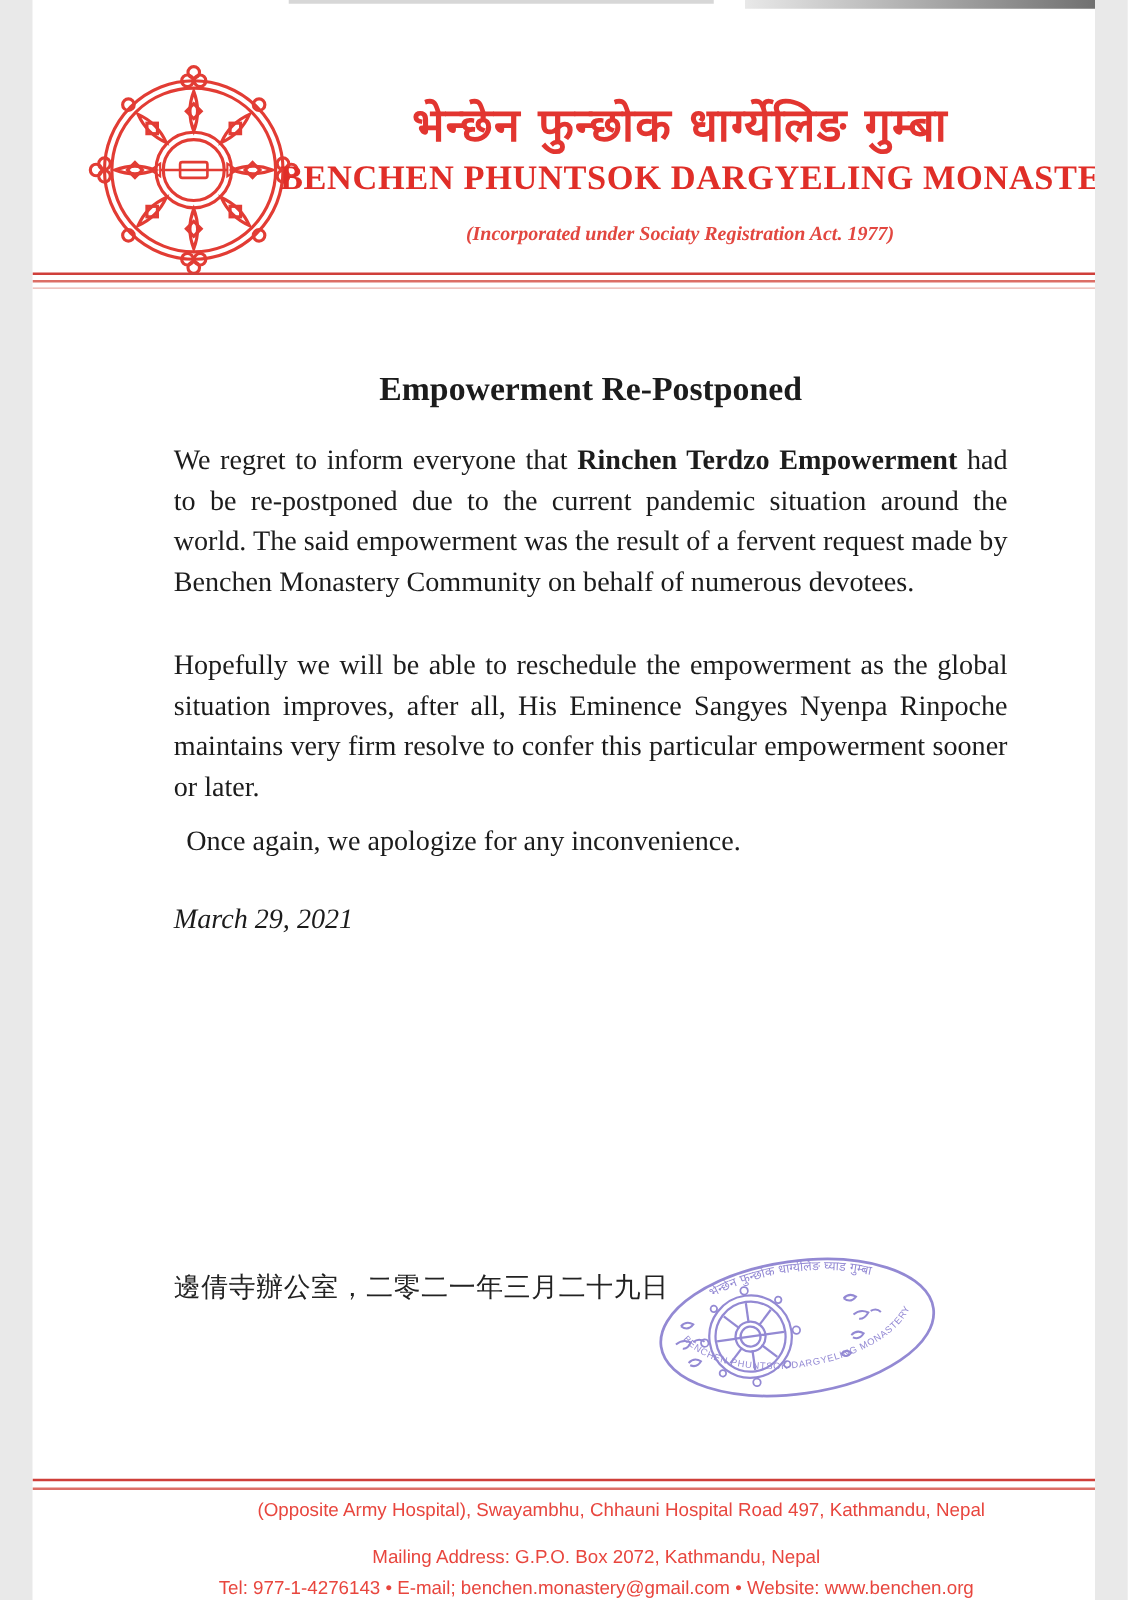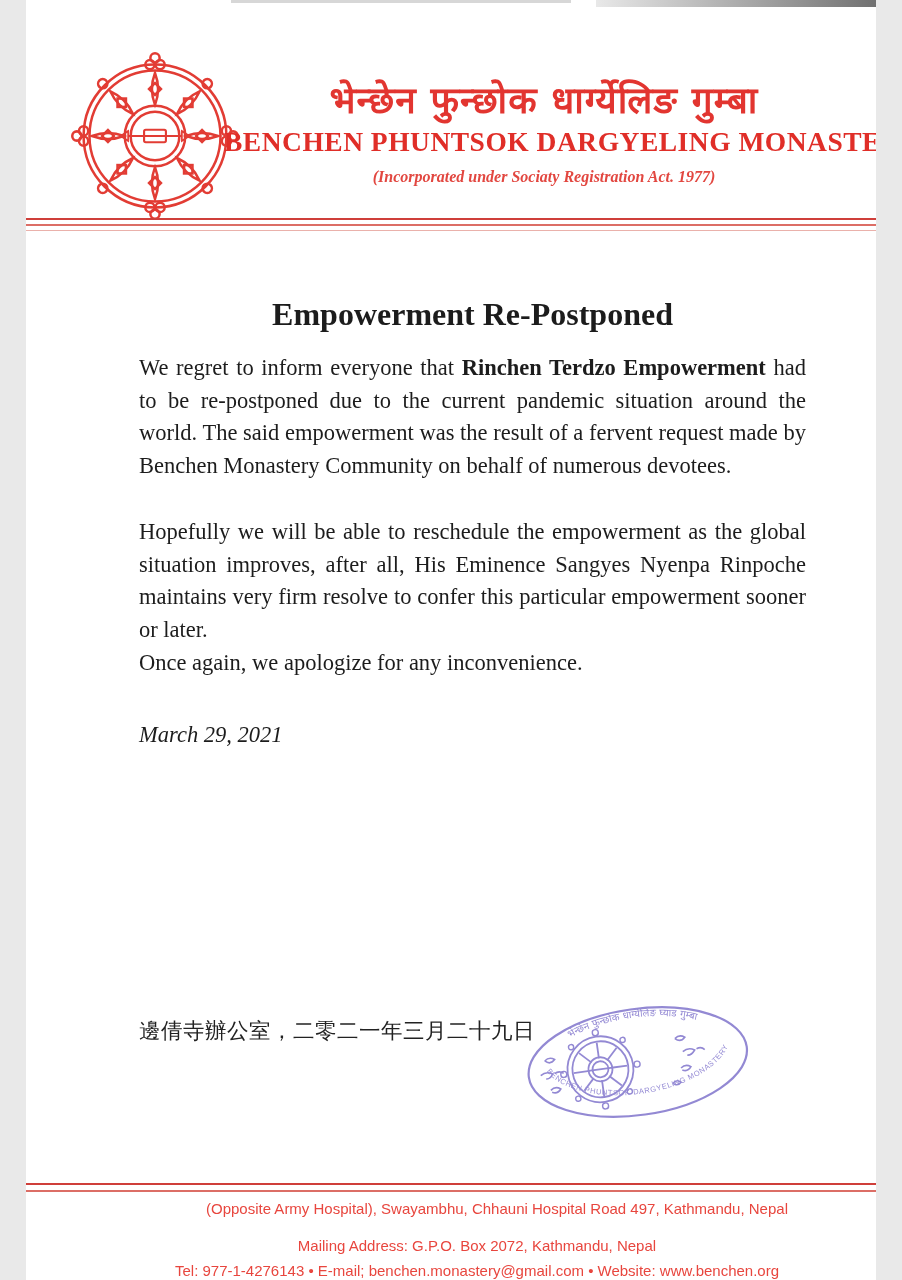--- a/index.html
+++ b/index.html
@@ -17,27 +17,27 @@
   .logo{position:absolute;left:40px;top:52px;width:178px;height:168px;}
   .header-text{position:absolute;left:198px;top:78px;width:640px;text-align:center;}
   .devanagari-title{
     font-family:"DejaVu Sans", sans-serif;
     font-size:37px;line-height:1.25;color:#e23530;font-weight:bold;letter-spacing:1px;}
   .monastery-name{
     font-family:"Liberation Serif", serif;font-weight:bold;
     font-size:27.5px;color:#e02e28;margin-top:2px;letter-spacing:.5px;white-space:nowrap;}
   .registration-subtitle{
     font-family:"Liberation Serif", serif;font-style:italic;font-weight:bold;
-    font-size:16px;color:#e24740;margin-top:10px;}
+    font-size:16px;color:#e24740;margin-top:21px;}
   .rule{position:absolute;left:0;right:0;height:0;border-top:2px solid #cf3f3a;}
   .rule.light{border-top:2px solid #dc6e66;}
   .rule.faint{border-top:1px solid #eab1ab;}
   
   .body-col{position:absolute;left:113px;width:667px;}
-  .letter-title{top:296px;text-align:center;font-weight:bold;font-size:32px;}
+  .letter-title{top:296px;text-align:center;font-weight:bold;font-size:27px;}
   .para{font-size:22.5px;line-height:32.5px;text-align:justify;}
   .para .b{font-weight:bold;}
   .p1{top:352px;}
   .p2{top:516px;}
   .p3{top:647px;text-align:left;}
   .sig{top:688px;font-style:italic;font-size:22.5px;}
   .sig-date{top:722px;font-style:italic;font-size:22.5px;}
   
   .cn{
     font-family:"DejaVu Sans", sans-serif;
@@ -117,21 +117,21 @@
   <div class="rule faint" style="top:230px"></div>
 
   <div class="body-col letter-title">Empowerment Re-Postponed</div>
 
   <p class="body-col para p2" style="position:absolute;margin:0">Hopefully we will be able to reschedule the empowerment as the global situation improves, after all, His Eminence Sangyes Nyenpa Rinpoche maintains very firm resolve to confer this particular empowerment sooner or later.</p>
 
   <p class="body-col para p1" style="position:absolute;margin:0">
     <span>We regret to inform everyone that </span><span class="b">Rinchen Terdzo Empowerment</span><span> had to be re-postponed due to  the current pandemic situation around the world. The said empowerment was  the result of a fervent request made by Benchen Monastery Community on behalf of numerous  devotees.</span>
   </p>
 
-  <p class="body-col para p3" style="position:absolute;margin:0">Once again, we apologize for any inconvenience.</p>
+  <p class="body-col para p3" style="position:absolute;margin:10px">Once again, we apologize for any inconvenience.</p>
 
   <div class="body-col sig-date" style="position:absolute">March 29, 2021</div>
 
   <div class="body-col cn cn-date" style="position:absolute">邊倩寺辦公室，二零二一年三月二十九日</div>
 
   <svg class="stamp" viewBox="0 0 240 135" xmlns="http://www.w3.org/2000/svg" xmlns:xlink="http://www.w3.org/1999/xlink">
     <defs>
       <path id="stamp-arc-top" d="M 16,74 A 103,52 0 1 1 224,74" fill="none"></path>
       <path id="stamp-arc-bottom" d="M 26,58 A 96,50 0 0 0 214,58" fill="none"></path>
     </defs>

